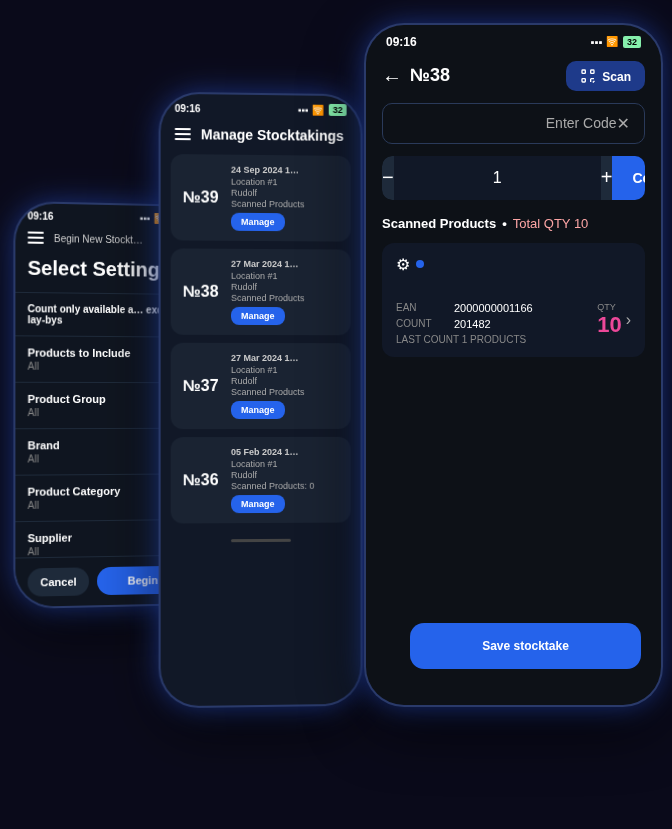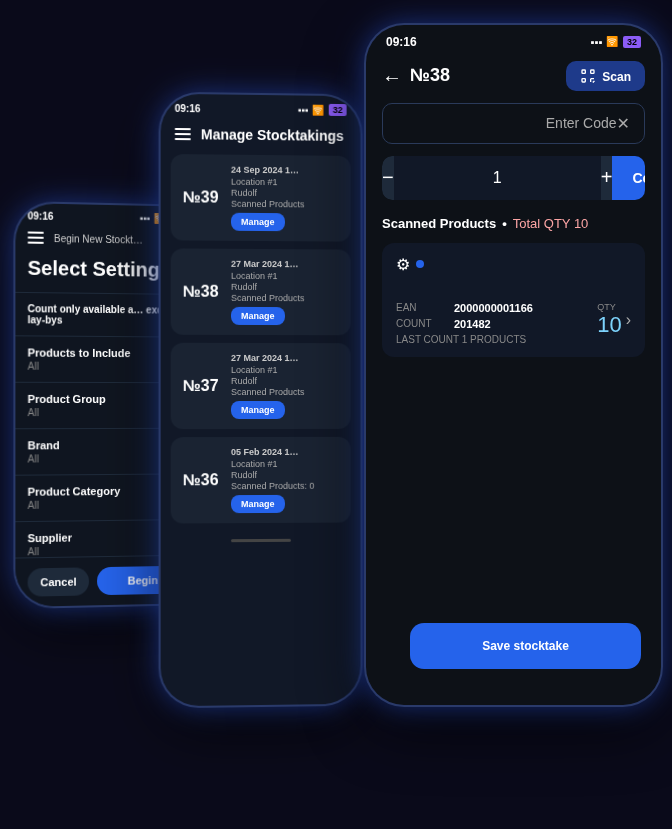--- a/index.html
+++ b/index.html
@@ -85,21 +85,21 @@
     }
 
     .status-icons {
       display: flex;
       gap: 4px;
       align-items: center;
       font-size: 10px;
     }
 
     .battery {
-      background: #8b5cf6;
+      background: #86efac;
       border-radius: 2px;
       padding: 1px 4px;
       color: #000;
       font-size: 9px;
       font-weight: 700;
     }
 
     
     .phone-1-content {
       padding: 0;
@@ -474,21 +474,21 @@
 
     .product-field-label {
       color: #888;
       font-size: 10px;
       min-width: 50px;
     }
 
     .product-field-value {
       color: #fff;
       font-size: 11px;
-      font-weight: 700;
+      font-weight: 400;
     }
 
     .last-count {
       color: #888;
       font-size: 10px;
       margin-top: 4px;
     }
 
     .qty-badge-area {
       display: flex;
@@ -496,22 +496,22 @@
       gap: 4px;
     }
 
     .qty-label {
       font-size: 9px;
       color: #888;
     }
 
     .qty-value {
       font-size: 22px;
-      font-weight: 400;
-      color: #7dd3fc;
+      font-weight: 700;
+      color: #ec4899;
     }
 
     .chevron-right {
       color: #aaa;
       font-size: 16px;
     }
 
     .save-btn {
       margin: auto 28px 16px;
       background: #2563eb;

